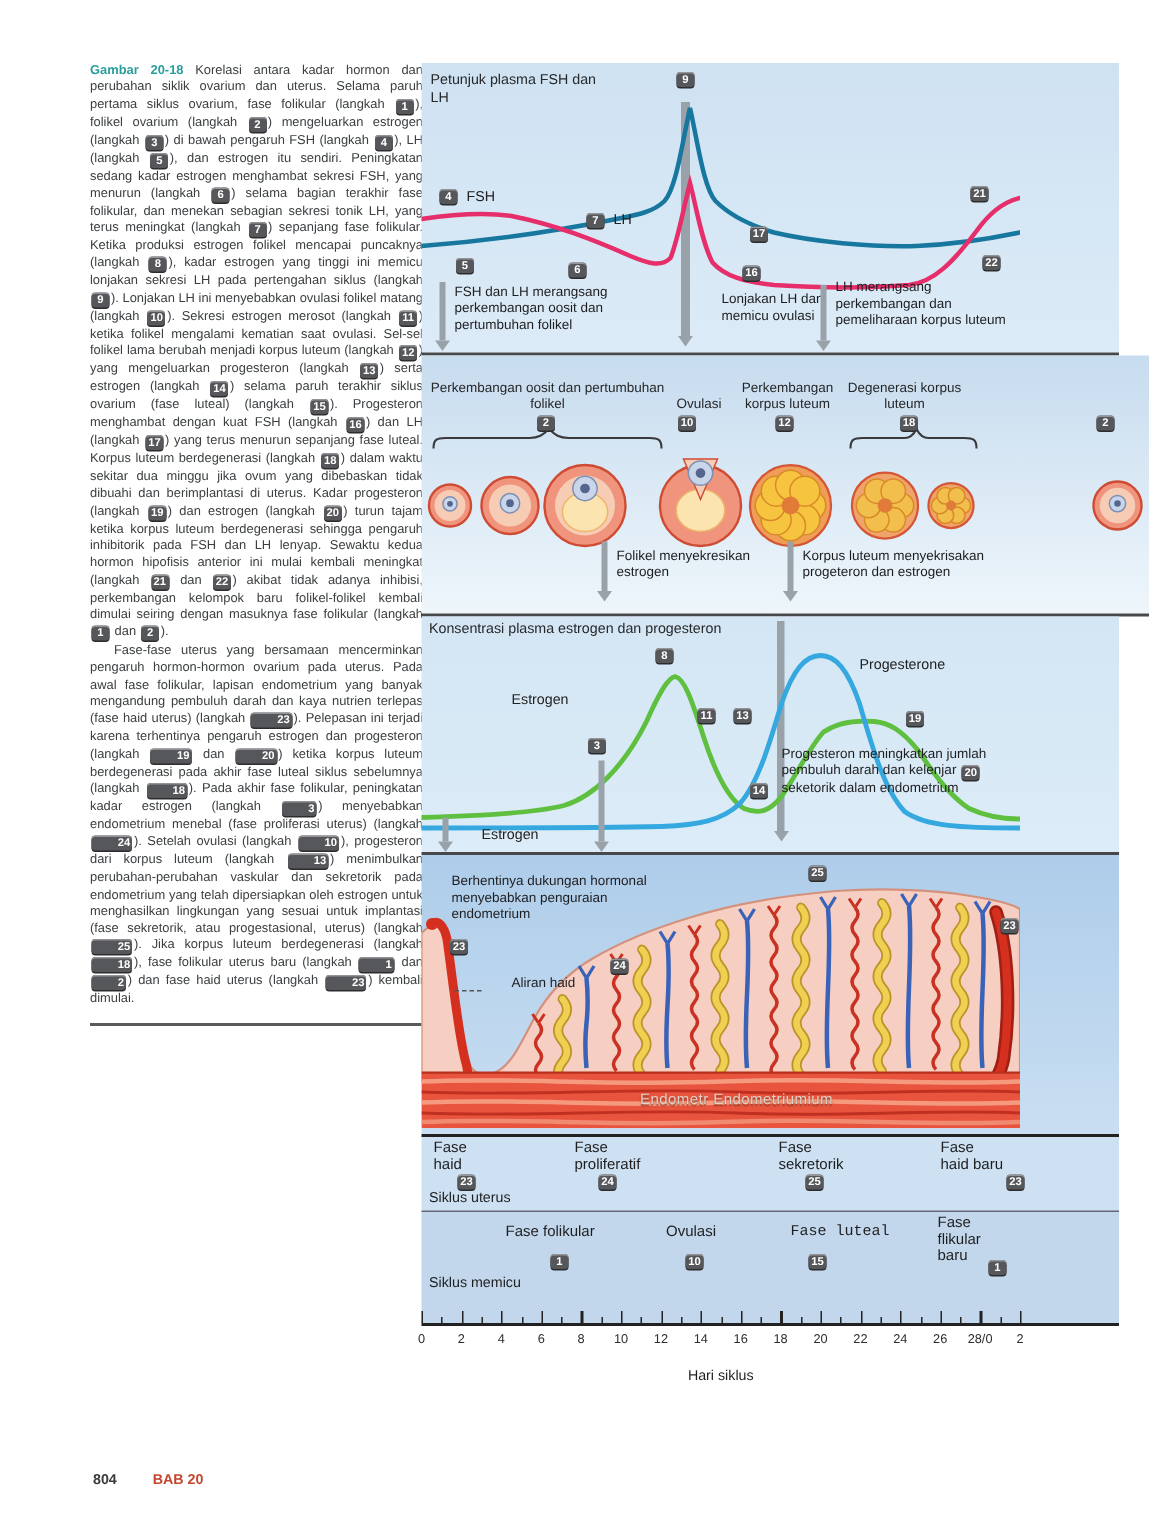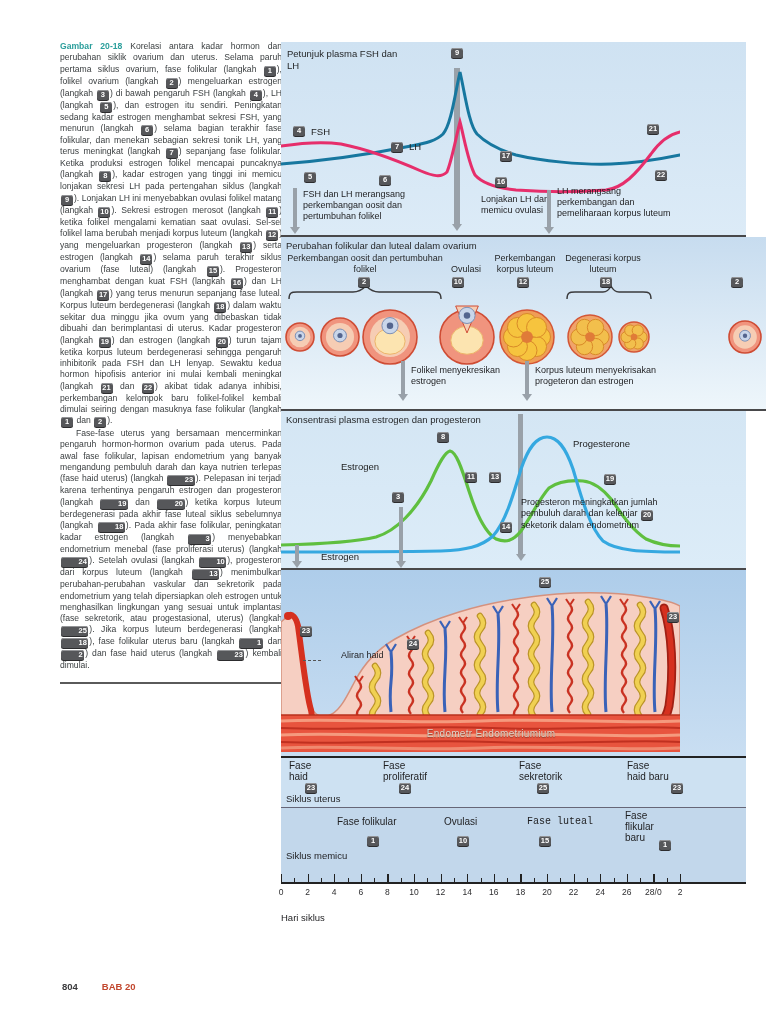--- a/index.html
+++ b/index.html
@@ -38,21 +38,21 @@
              border:5px solid transparent;border-top:7px solid #99a1a9;border-bottom:none}
   .badge-layer{position:absolute;inset:0;pointer-events:none}
   .badge-layer .stepb,.phase-layer .stepb{position:absolute}
   .phase-layer{position:absolute;inset:0}
   .phname{position:absolute;font-size:10px;line-height:11px;color:#1e1e20;white-space:pre-line}
   .cyc-label{position:absolute;font-size:9.5px;color:#1e1e20}
   .ticks{position:absolute;bottom:0;left:0;width:400px;height:9px}
   .ticks i{position:absolute;bottom:0;width:1.2px;background:#222}
   .axis-nums{position:absolute;top:845px;left:0;width:420px;height:12px}
   .axis-nums span{position:absolute;transform:translateX(-50%);font-size:8.5px;color:#2e2e30}
-  .axis-label{position:absolute;top:870px;left:0;width:399px;font-size:9.5px;color:#1e1e20}
+  .axis-label{position:absolute;top:870px;left:0;width:399px;text-align:center;font-size:9.5px;color:#1e1e20}
   .endo-label{position:absolute;left:100px;top:158px;width:220px;text-align:center;font-size:10px;
               color:#ddd3c8;text-shadow:0 1px 1px #8a3a28;letter-spacing:.3px}
   .leader{position:absolute;border-top:1.4px dashed #555}
   .footer{position:absolute;left:62px;top:981px;font-size:9.5px;font-weight:bold;color:#3a3a3c}
   .chapter{color:#c2472e;margin-left:24px}
 </style>
 </head>
 <body>
 
 <div class="page">
@@ -86,21 +86,20 @@
           <span class="stepb" style="left: 98px; top: 133px;">6</span>
           <span class="stepb" style="left: 170px; top: 6px;">9</span>
           <span class="stepb" style="left: 219px; top: 109px;">17</span>
           <span class="stepb" style="left: 214px; top: 135px;">16</span>
           <span class="stepb" style="left: 366px; top: 82px;">21</span>
           <span class="stepb" style="left: 374px; top: 128px;">22</span>
         </div>
     </div>
 
     <div class="panel p2">
-      <div class="ptitle" style="left:5px;top:3px;width:300px">Perubahan folikular dan luteal dalam ovarium</div>
       <div class="sub" style="left:4px;top:16px;width:160px">Perkembangan oosit dan pertumbuhan folikel</div>
       <div class="sub" style="left:160px;top:27px;width:50px">Ovulasi</div>
       <div class="sub" style="left:200px;top:16px;width:88px">Perkembangan korpus luteum</div>
       <div class="sub" style="left:282px;top:16px;width:80px">Degenerasi korpus luteum</div>
       <svg id="folsvg" class="lay" width="485" height="172">
         <path d="M8,62 C8,56 10,55 16,55 L72,55 C78,55 81,53 85,49 C89,53 92,55 98,55 L152,55 C158,55 160,56 160,62" fill="none" stroke="#3a3a3c" stroke-width="1.4"></path>
         <path d="M286,62 C286,56 288,55 294,55 L322,55 C326,55 328,53 330,49 C332,53 334,55 338,55 L362,55 C368,55 370,56 370,62" fill="none" stroke="#3a3a3c" stroke-width="1.4"></path>
       <circle cx="19" cy="100" r="14" fill="#f0947e" stroke="#cf4c34" stroke-width="1.6"></circle>
           <circle cx="19" cy="100" r="10.36" fill="#f6cdb4"></circle>
           <circle cx="19" cy="98.88" r="4.760000000000001" fill="#c9d6ea" stroke="#7d90b5" stroke-width="1"></circle>
@@ -232,20 +231,21 @@
         <circle cx="7" cy="46" r="4" fill="#d5301f"></circle>
         <path d="M7,46 C11,43 15,47 17,56 C21,84 25,124 30,140 C32,150 33,162 34,178" fill="none" stroke="#d5301f" stroke-width="6" stroke-linecap="round"></path>
         <rect x="0" y="145" width="399" height="37" fill="#e8543e"></rect>
         <path d="M0,145 L399,145" stroke="#b8301c" stroke-width="1.5"></path>
         <path d="M0,151 C60,148 120,154 200,151 C280,148 340,154 399,151" fill="none" stroke="#f59a7e" stroke-width="3"></path>
         <path d="M0,158 C70,161 140,155 210,158 C280,161 350,155 399,158" fill="none" stroke="#c03020" stroke-width="2"></path>
         <path d="M0,165 C60,162 130,168 200,165 C270,162 340,168 399,165" fill="none" stroke="#f59a7e" stroke-width="3"></path>
         <path d="M0,172 C70,175 140,169 210,172 C280,175 350,169 399,172" fill="none" stroke="#c03020" stroke-width="2"></path>
         <path d="M0,178 C60,175 130,181 200,178 C270,175 340,181 399,178" fill="none" stroke="#f08a70" stroke-width="3"></path>
       </svg>
+      <div class="ann" style="left:20px;top:12px;width:158px">Berhentinya dukungan hormonal menyebabkan penguraian endometrium</div>
       <div class="leader" style="left:22px;top:90px;width:18px"></div>
       <div class="ann" style="left:60px;top:80px;width:44px">Aliran haid</div>
       <div class="endo-label">Endometr Endometriumium</div>
       <div class="badge-layer">
           <span class="stepb" style="left: 19px; top: 56px;">23</span>
           <span class="stepb" style="left: 126px; top: 69px;">24</span>
           <span class="stepb" style="left: 258px; top: 7px;">25</span>
           <span class="stepb" style="left: 386px; top: 42px;">23</span>
         </div>
     </div>

